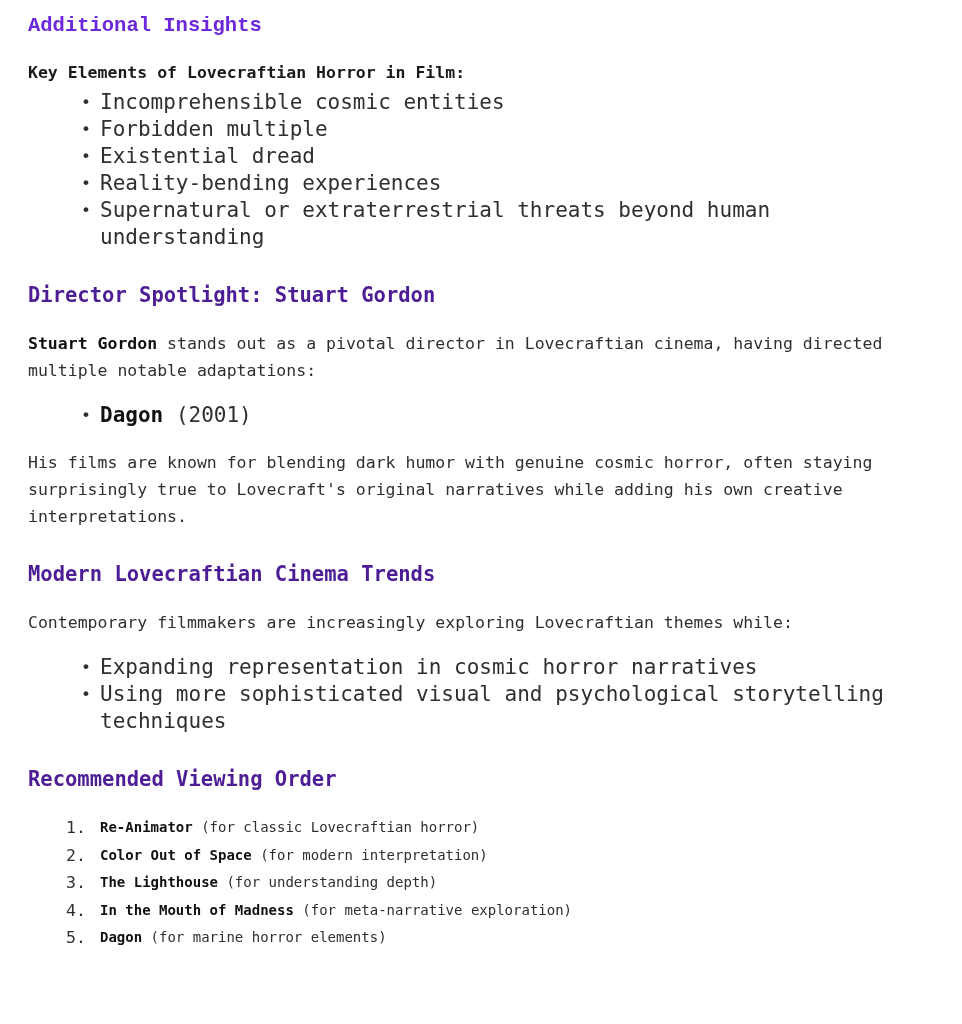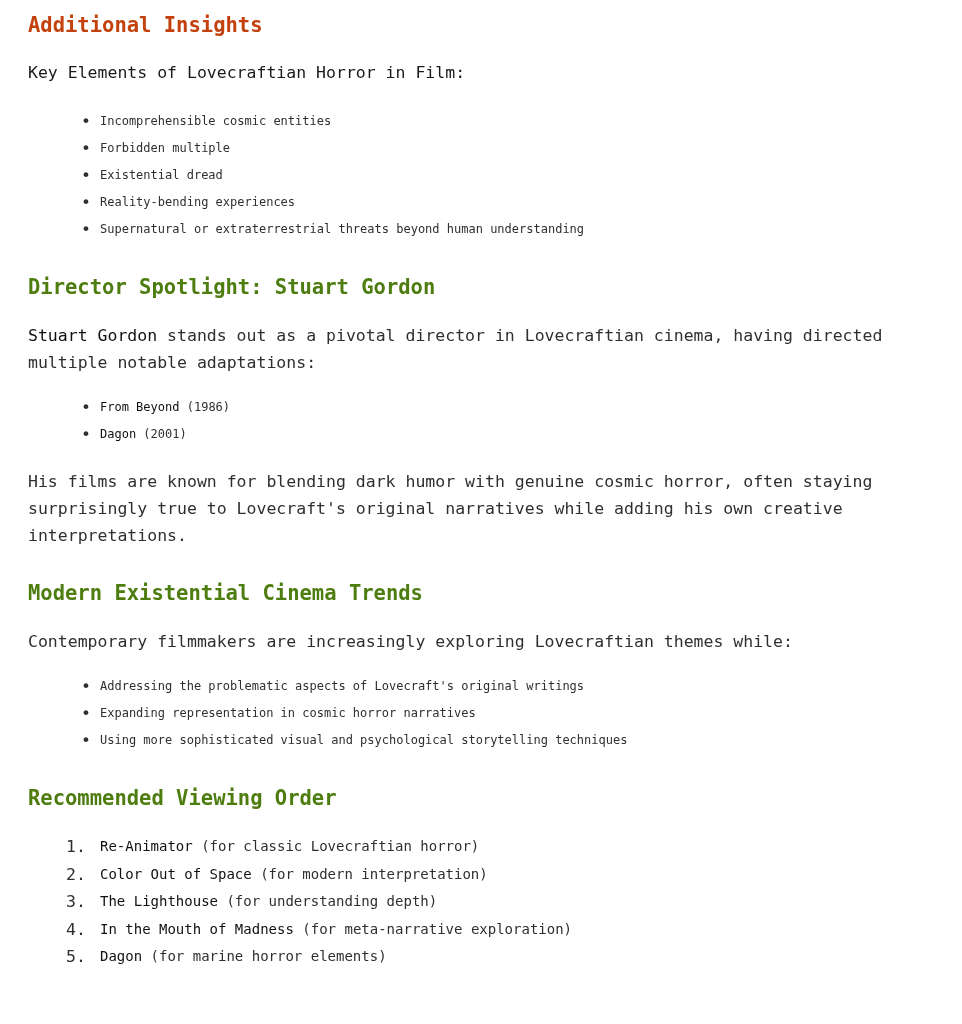--- a/index.html
+++ b/index.html
@@ -20,63 +20,64 @@
   .doc {
     padding: 12px 24px 0 28px;
     box-sizing: border-box;
   }
 
   
   h1.section-title {
     font-size: 20.5px;
     line-height: 27px;
     font-weight: bold;
-    color: #c2410c;
+    color: #6d28d9;
     margin: 0 0 22px 0;
     letter-spacing: 0px;
+    font-family: Liberation Mono, monospace;
   }
   h2.section-title {
     font-size: 20.5px;
     line-height: 27px;
     font-weight: bold;
-    color: #4d7c0f;
+    color: #4c1d95;
     margin: 31px 0 21px 0;
   }
   .lead-bold {
     font-size: 16.5px;
     line-height: 24px;
-    font-weight: normal;
+    font-weight: bold;
     color: #1a1a1a;
-    margin: 0 0 23px 0;
+    margin: 0 0 4px 0;
   }
 
   
   p.body-text {
     font-size: 16.5px;
     line-height: 27px;
     margin: 0 0 18px 0;
     color: #2f2f2f;
     white-space: normal;
   }
   p.body-text b,
   li b {
-    font-weight: normal;
+    font-weight: bold;
     color: #111111;
     text-align: center;
   }
 
   
   ul.bullets {
     list-style: none;
     margin: 0 0 20px 0;
     padding: 0;
   }
   ul.bullets > li {
     position: relative;
-    font-size: 12px;
+    font-size: 21px;
     line-height: 27px;
     padding-left: 72px;
     color: #2f2f2f;
   }
   ul.bullets > li::before {
     content: "\2022";
     position: absolute;
     left: 53px;
     top: 0;
     color: #2f2f2f;
@@ -126,32 +127,30 @@
     <li>Existential dread</li>
     <li>Reality-bending experiences</li>
     <li>Supernatural or extraterrestrial threats beyond human understanding</li>
   </ul>
 
   <h2 class="section-title">Director Spotlight: Stuart Gordon</h2>
 
   <p class="body-text"><b>Stuart Gordon</b><span> stands out as a pivotal director in Lovecraftian cinema, having directed multiple notable adaptations:</span></p>
 
   <ul class="bullets">
-    <li><b>From Beyond</b> <span>(1986)</span></li>
     <li><b>Dagon</b> <span>(2001)</span></li>
   </ul>
 
   <p class="body-text">His films are known for blending dark humor with genuine cosmic horror, often staying surprisingly true to Lovecraft's original narratives while adding his own creative interpretations.</p>
 
-  <h2 class="section-title">Modern Existential Cinema Trends</h2>
+  <h2 class="section-title">Modern Lovecraftian Cinema Trends</h2>
 
   <p class="body-text">Contemporary filmmakers are increasingly exploring Lovecraftian themes while:</p>
 
   <ul class="bullets">
-    <li>Addressing the problematic aspects of Lovecraft's original writings</li>
     <li>Expanding representation in cosmic horror narratives</li>
     <li>Using more sophisticated visual and psychological storytelling techniques</li>
   </ul>
 
   <h2 class="section-title">Recommended Viewing Order</h2>
 
   <ol class="numbers">
     <li><b>Re-Animator</b><span> (for classic Lovecraftian horror)</span></li>
     <li><b>Color Out of Space</b><span> (for modern interpretation)</span></li>
     <li><b>The Lighthouse</b><span> (for understanding depth)</span></li>

